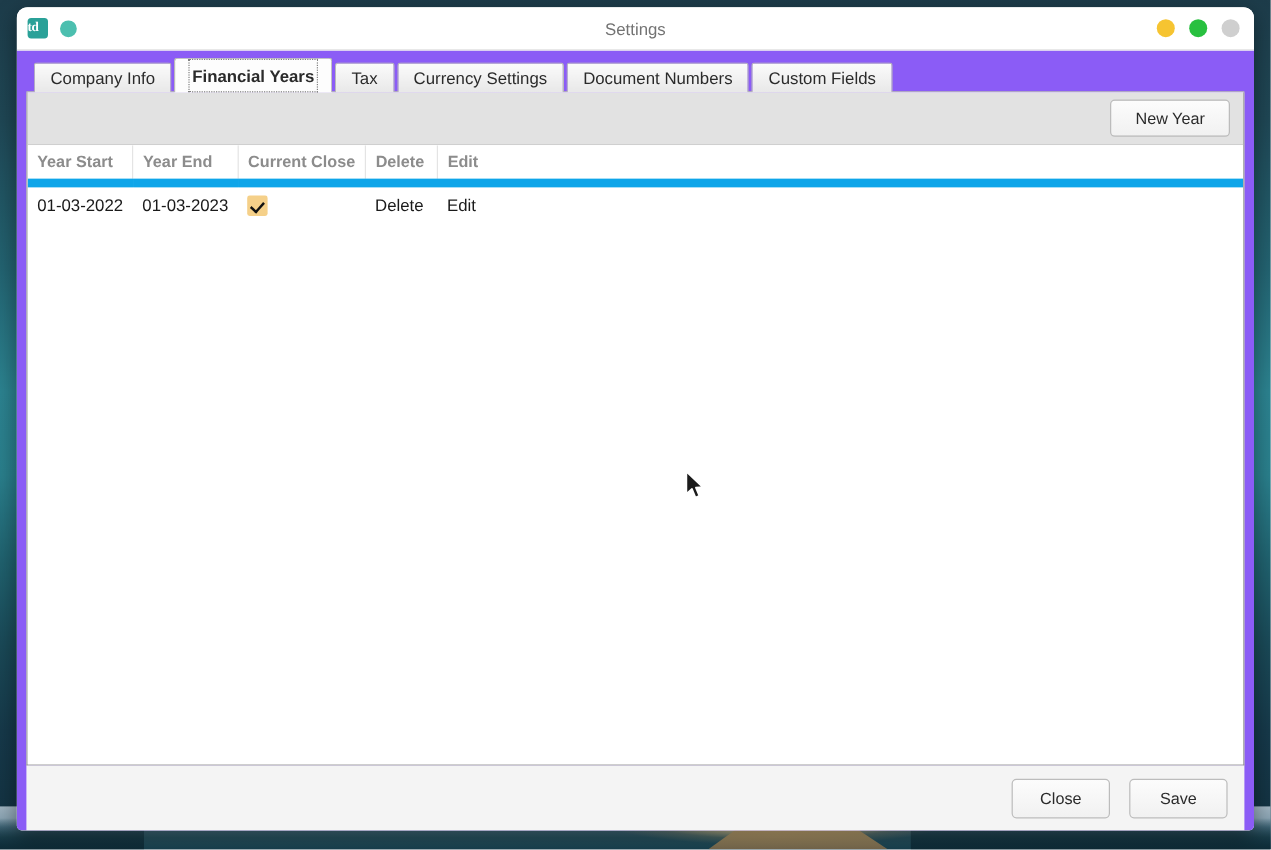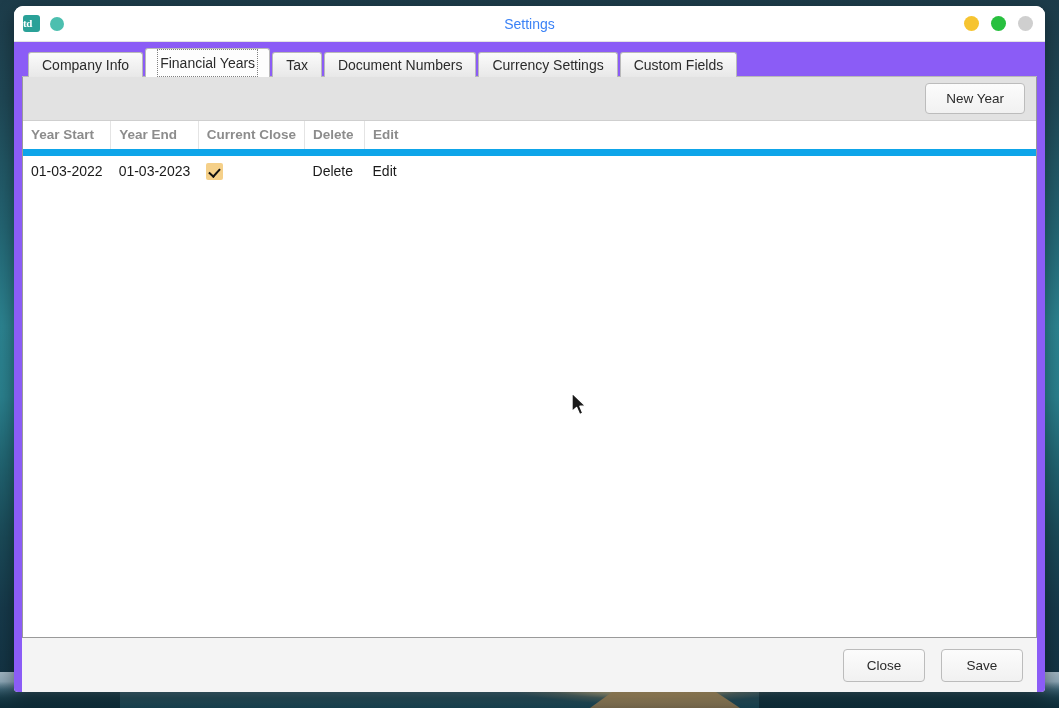--- a/index.html
+++ b/index.html
@@ -116,21 +116,21 @@
     width: 14px;
     height: 14px;
     border-radius: 50%;
     background: #4cbfaf;
   }
   #window-title {
     position: absolute;
     left: 0; right: 0;
     text-align: center;
     font-size: 14px;
-    color: #3b82f6;
+    color: #737373;
     pointer-events: none;
   }
   #window-controls {
     position: absolute;
     right: 12px;
     display: flex;
     align-items: center;
     gap: 12px;
   }
   .wc-dot { width: 15px; height: 15px; border-radius: 50%; }
@@ -167,21 +167,21 @@
     border: 1px solid #b9b9b9;
     border-bottom: none;
     border-radius: 3px 3px 0 0;
     margin-right: 2px;
     white-space: nowrap;
     position: relative;
     top: 1px;
   }
   .tab.active {
     background: #fdfdfd;
-    font-weight: normal;
+    font-weight: bold;
     height: 29px;
     line-height: 26px;
     top: 1px;
     z-index: 2;
   }
   .tab.active .tab-focus {
     display: inline-block;
     border: 1px dotted #808080;
     padding: 0 2px;
     margin: 0 -2px;
@@ -340,24 +340,24 @@
         <div class="tab">
           <span>Company Info</span>
         </div>
         <div class="tab active">
           <span class="tab-focus">Financial Years</span>
         </div>
         <div class="tab">
           <span>Tax</span>
         </div>
         <div class="tab">
+          <span>Currency Settings</span>
+        </div>
+        <div class="tab">
           <span>Document Numbers</span>
-        </div>
-        <div class="tab">
-          <span>Currency Settings</span>
         </div>
         <div class="tab">
           <span>Custom Fields</span>
         </div>
       </div>
 
       <div id="content-panel">
 
         <div id="toolbar-strip">
           <div class="btn" id="new-year-button">New Year</div>

